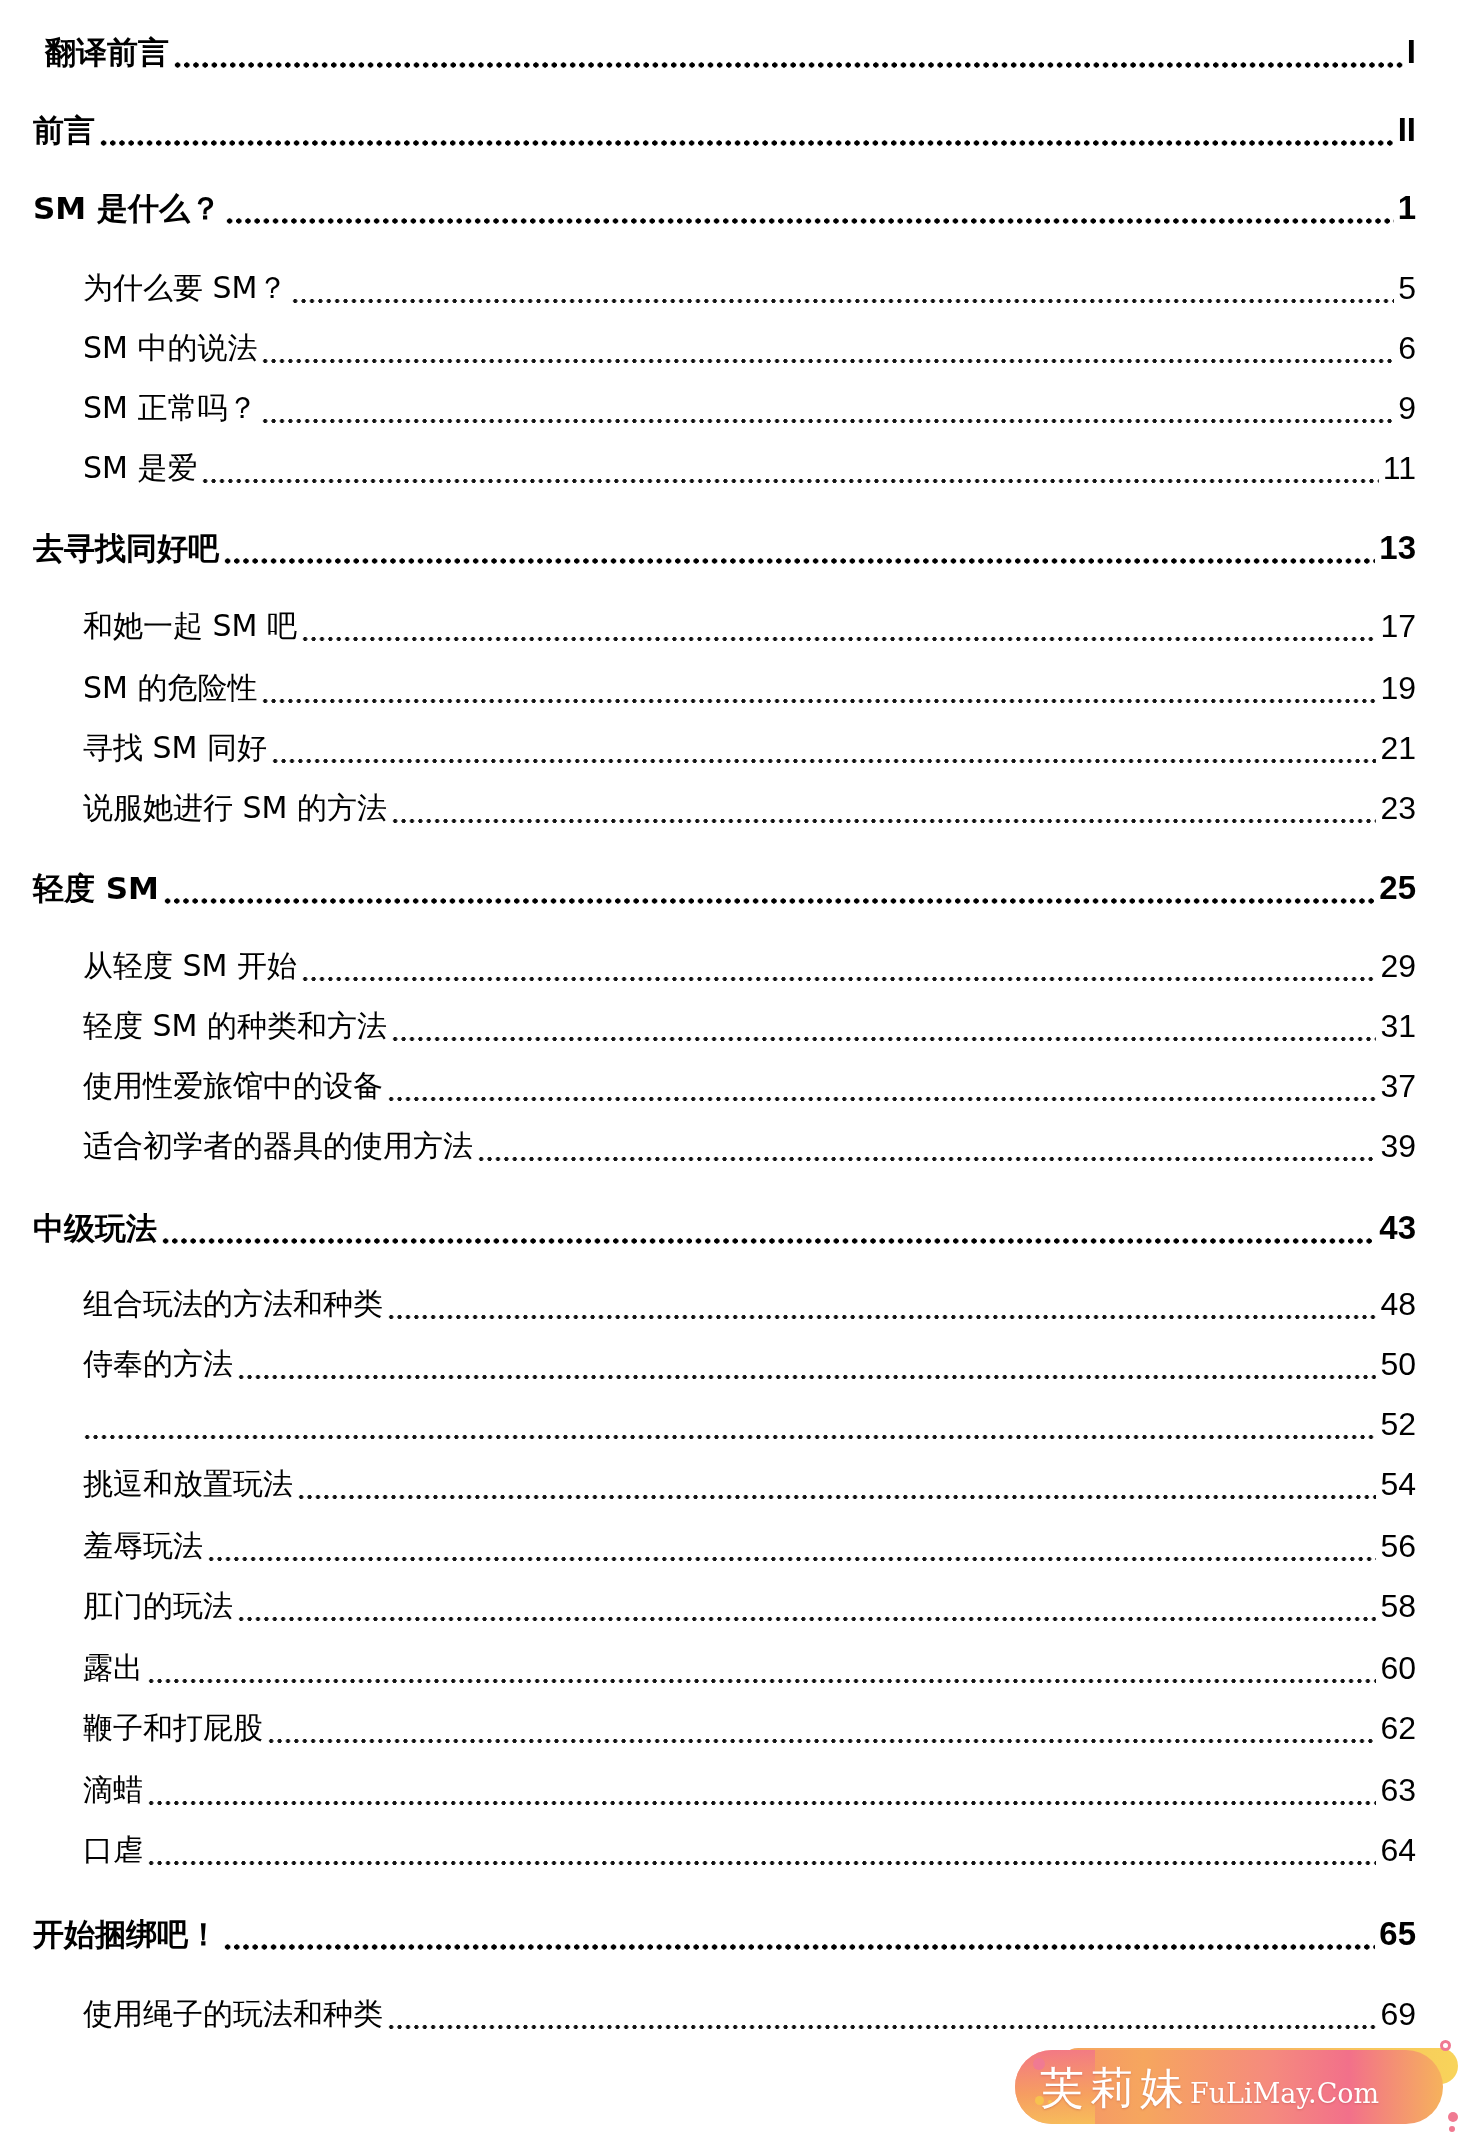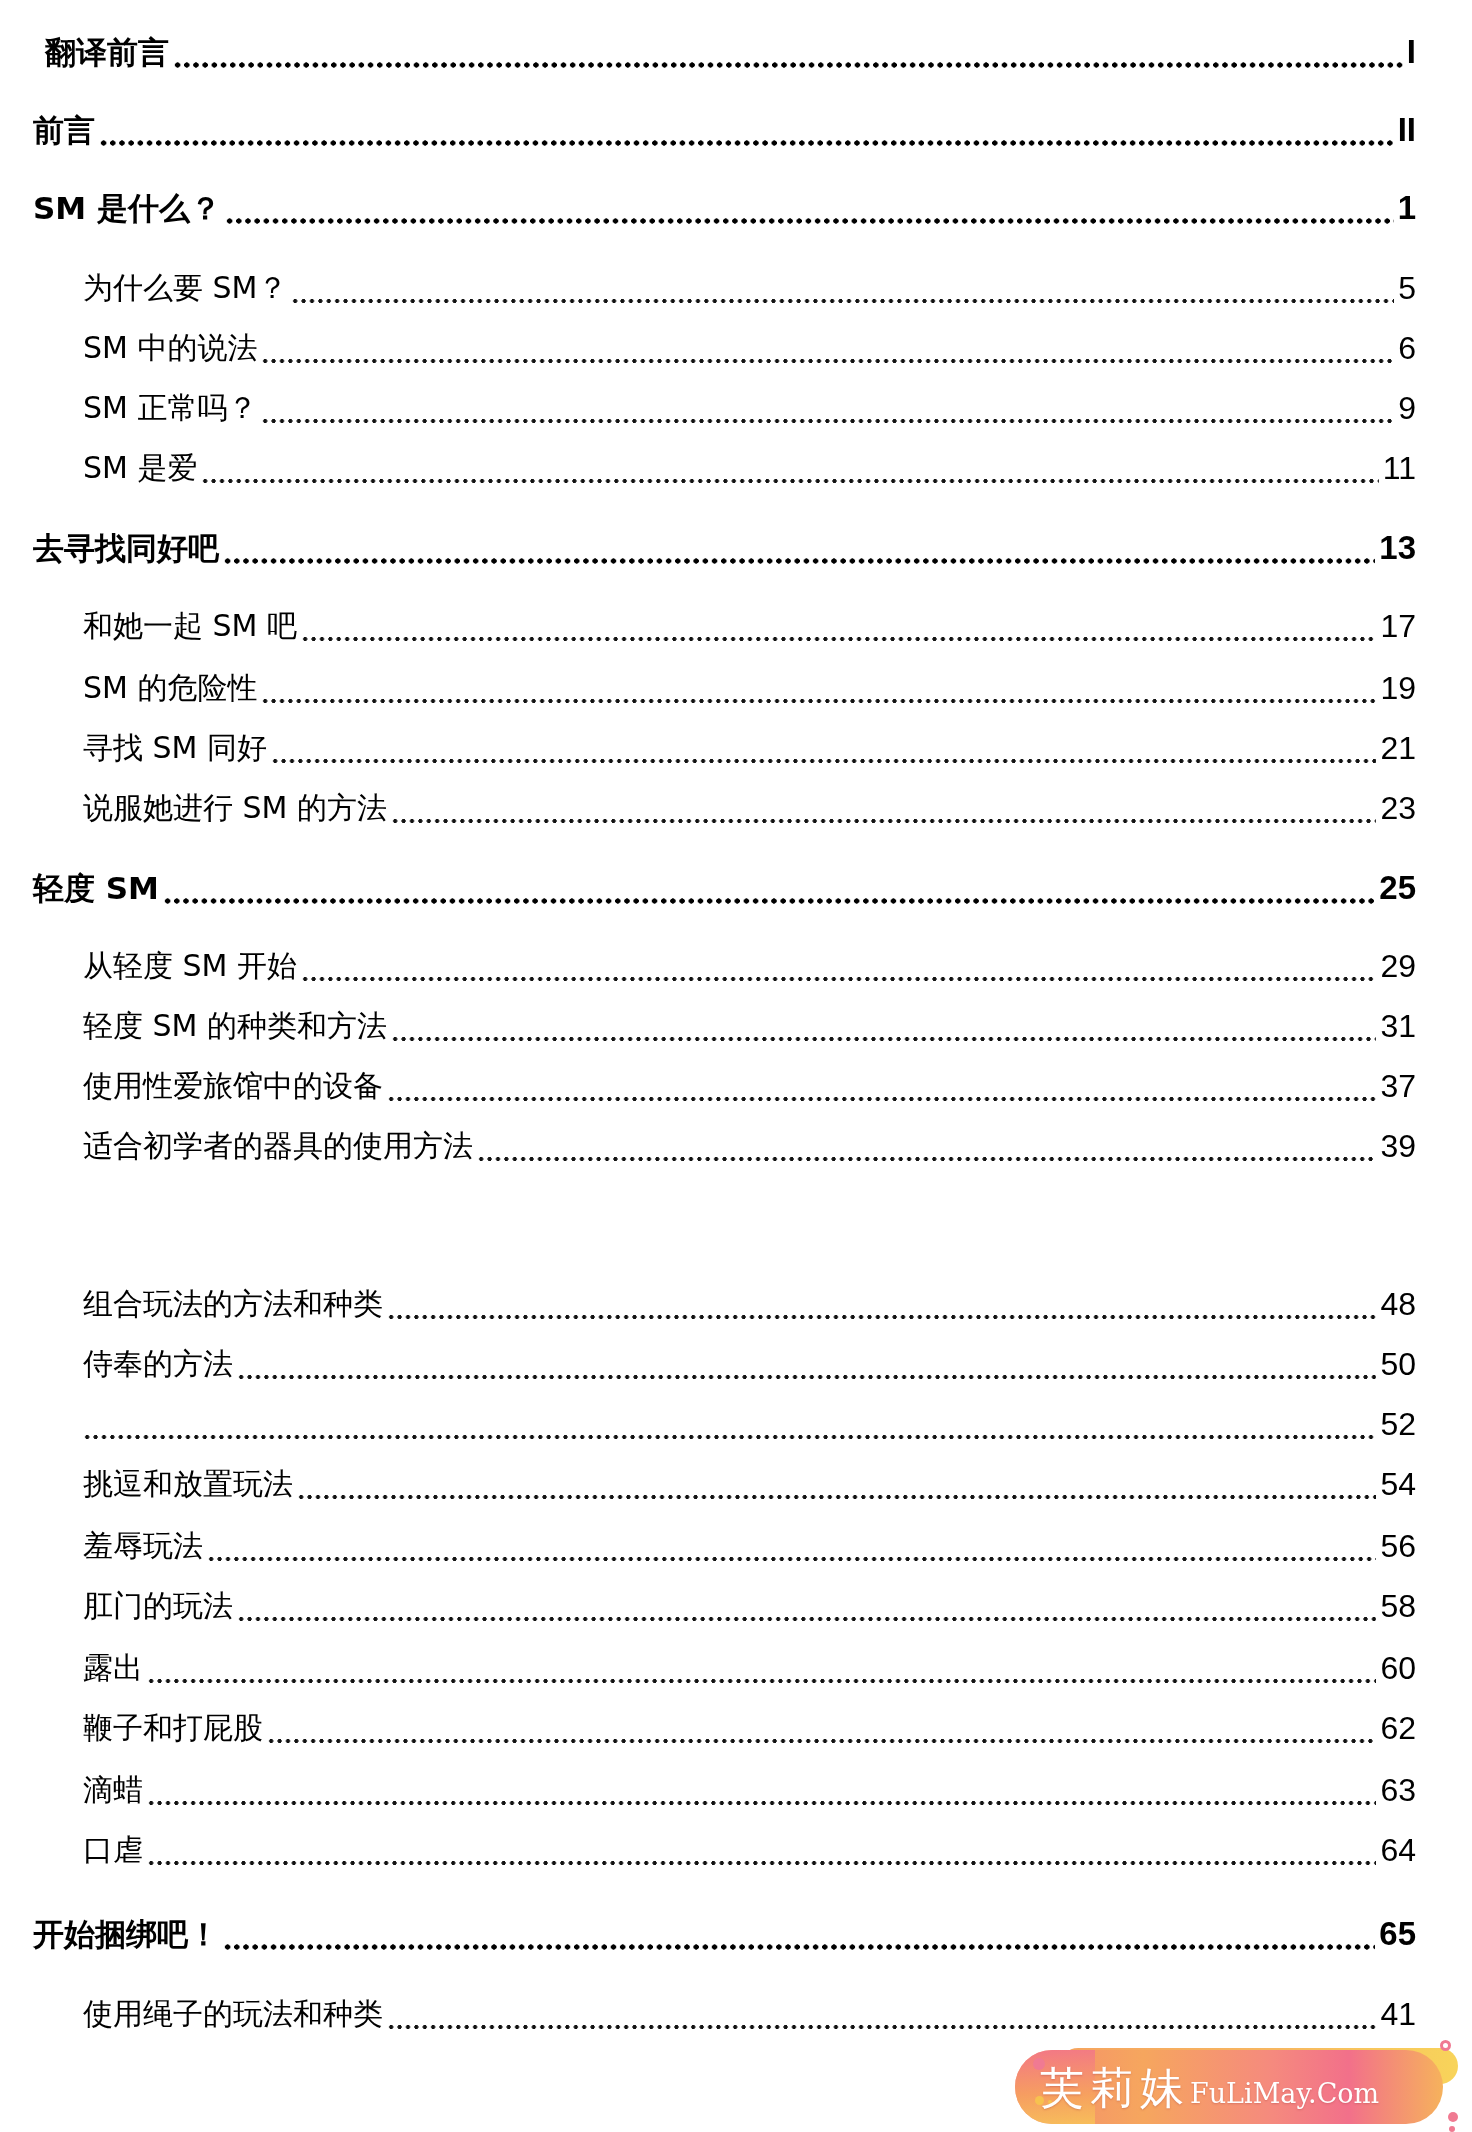--- a/index.html
+++ b/index.html
@@ -126,20 +126,25 @@
   <div class="row l2" style="top:1064px">
     <span class="label">使用性爱旅馆中的设备</span>
     <span class="leader"></span>
     <span class="page">37</span>
   </div>
   <div class="row l2" style="top:1124px">
     <span class="label">适合初学者的器具的使用方法</span>
     <span class="leader"></span>
     <span class="page">39</span>
   </div>
+  <div class="row l1" style="top:1206px">
+    <span class="label">中级玩法</span>
+    <span class="leader"></span>
+    <span class="page">43</span>
+  </div>
   <div class="row l2" style="top:1282px">
     <span class="label">组合玩法的方法和种类</span>
     <span class="leader"></span>
     <span class="page">48</span>
   </div>
   <div class="row l2" style="top:1342px">
     <span class="label">侍奉的方法</span>
     <span class="leader"></span>
     <span class="page">50</span>
   </div>
@@ -183,21 +188,21 @@
     <span class="page">64</span>
   </div>
   <div class="row l1" style="top:1912px">
     <span class="label">开始捆绑吧！</span>
     <span class="leader"></span>
     <span class="page">65</span>
   </div>
   <div class="row l2" style="top:1992px">
     <span class="label">使用绳子的玩法和种类</span>
     <span class="leader"></span>
-    <span class="page">41</span>
+    <span class="page">69</span>
   </div>
 </div>
 
 <div class="watermark">
   <div class="wm-bar-back"></div>
   <div class="wm-pill"></div>
   <div class="wm-pill-hl"></div>
 
   <span class="wm-dot d1"></span>
   <span class="wm-dot d2"></span>

